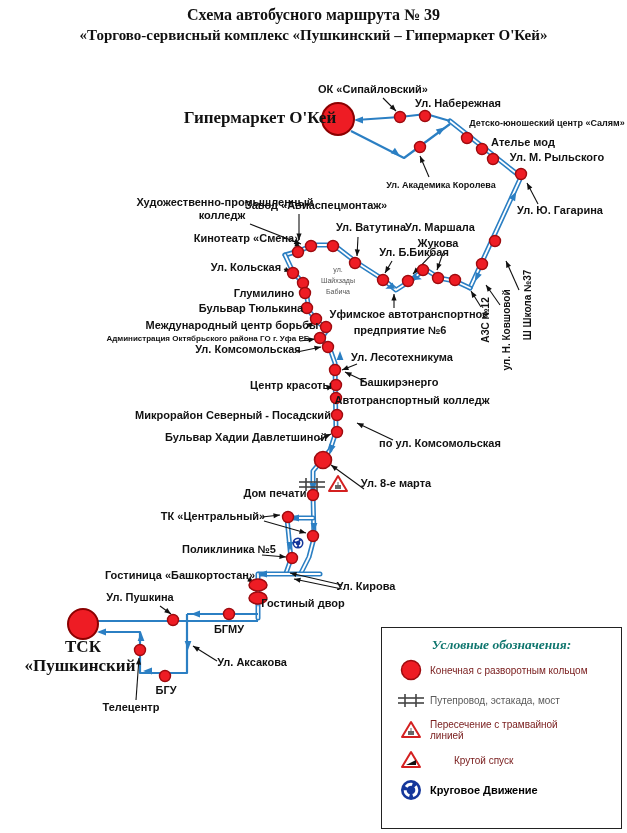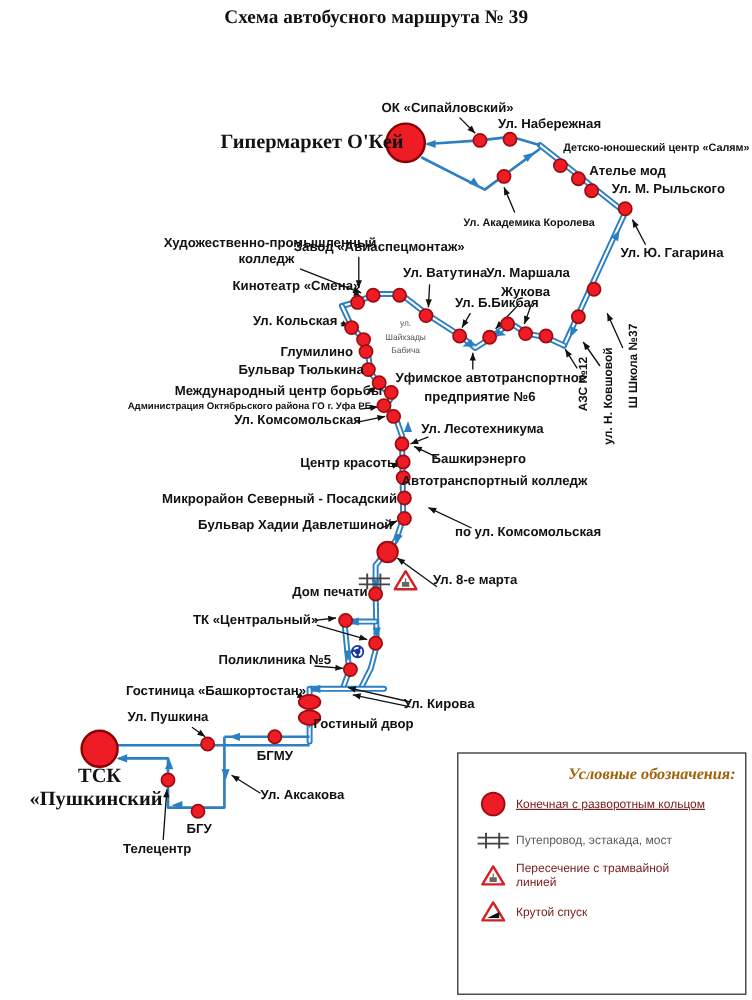--- a/index.html
+++ b/index.html
@@ -6,32 +6,33 @@
   .page{position:relative;width:627px;height:833px;background:#fff;overflow:hidden;
         font-family:"Liberation Sans",sans-serif;}
   .hdr{position:absolute;top:6px;left:0;width:627px;text-align:center;
        font-family:"Liberation Serif",serif;color:#111;}
   .hdr .l1{font-size:16px;font-weight:bold;}
   .hdr .l2{font-size:15px;font-weight:bold;margin-top:3px;}
   .hdr .l3{font-size:14px;margin-top:3px;}
   #map{position:absolute;left:0;top:0;}
   .legend{position:absolute;left:381px;top:627px;width:239px;height:200px;
           border:1.5px solid #222;background:#fff;}
-  .legend h3{margin:9px 8px 2px 8px;text-align:right;font-family:"Liberation Serif",serif;
-             font-style:italic;font-weight:bold;font-size:13.5px;color:#a16207;}
+  .legend h3{margin:9px 8px 2px 8px;text-align:center;font-family:"Liberation Serif",serif;
+             font-style:italic;font-weight:bold;font-size:13.5px;color:#0f766e;}
   .lrow{display:flex;align-items:center;margin:4px 6px 0 14px;}
   .lrow svg{flex:0 0 34px;}
   .lrow .ltxt{font-size:10px;line-height:11px;max-width:160px;}
 </style>
 </head>
 <body>
 
 <div class="page">
   <div class="hdr">
     <div class="l1">Схема автобусного маршрута № 39</div>
+    <div class="l2">«Торгово-сервисный комплекс «Пушкинский – Гипермаркет О'Кей»</div>
   </div>
 
   <svg id="map" width="627" height="833" viewBox="0 0 627 833">
       <polyline points="450,121 512,170 521,177 470,288" fill="none" stroke="#2b7fc3" stroke-width="5" stroke-linejoin="round" stroke-linecap="round"></polyline>
       <polyline points="450,121 512,170 521,177 470,288" fill="none" stroke="#fff" stroke-width="1.8" stroke-linejoin="round" stroke-linecap="round"></polyline>
       <polyline points="470,288 455,281 439,278 425,269 410,281 396,290 384,280 356,262 334,245 313,245 299,251 285,255" fill="none" stroke="#2b7fc3" stroke-width="5" stroke-linejoin="round" stroke-linecap="round"></polyline>
       <polyline points="470,288 455,281 439,278 425,269 410,281 396,290 384,280 356,262 334,245 313,245 299,251 285,255" fill="none" stroke="#fff" stroke-width="1.8" stroke-linejoin="round" stroke-linecap="round"></polyline>
       <polyline points="285,255 293,272 304,284 307,297 309,311 318,322 327,330 321,339 330,349 335,363 336,432 330,450 323,459 313,471 313,495" fill="none" stroke="#2b7fc3" stroke-width="5" stroke-linejoin="round" stroke-linecap="round"></polyline>
       <polyline points="285,255 293,272 304,284 307,297 309,311 318,322 327,330 321,339 330,349 335,363 336,432 330,450 323,459 313,471 313,495" fill="none" stroke="#fff" stroke-width="1.8" stroke-linejoin="round" stroke-linecap="round"></polyline>
       <polyline points="313,495 314,538 309,557 301,573" fill="none" stroke="#2b7fc3" stroke-width="5" stroke-linejoin="round" stroke-linecap="round"></polyline>
@@ -243,21 +244,21 @@
       <text x="80" y="671" text-anchor="middle" font-size="17" font-family="&quot;Liberation Serif&quot;,serif" font-weight="bold" fill="#121212">«Пушкинский</text>
     </svg>
 
   <div class="legend">
     <h3>Условные обозначения:</h3>
     <div id="legend-items">
         <div class="lrow">
           <svg width="34" height="26">
             <circle cx="15" cy="13" r="9.5" fill="#ee1c24" stroke="#9e0b0f" stroke-width="1.5"></circle>
           </svg>
-          <div class="ltxt" style="color: rgb(123, 32, 32); text-decoration: underline;">Конечная с разворотным кольцом</div>
+          <div class="ltxt" style="color: rgb(123, 32, 32);">Конечная с разворотным кольцом</div>
         </div>
         <div class="lrow">
           <svg width="34" height="26">
             <g stroke="#444" stroke-width="1.6" fill="none">
               <line x1="2" y1="11" x2="28" y2="11"></line>
               <line x1="2" y1="16" x2="28" y2="16"></line>
               <line x1="9" y1="7" x2="9" y2="20"></line>
               <line x1="20" y1="7" x2="20" y2="20"></line>
             </g>
           </svg>
@@ -269,17 +270,25 @@
             <rect x="12" y="14" width="6" height="4" fill="#666"></rect>
             <line x1="15" y1="11" x2="15" y2="14" stroke="#666" stroke-width="1"></line>
           </svg>
           <div class="ltxt" style="color: rgb(123, 32, 32);">Пересечение с трамвайной линией</div>
         </div>
         <div class="lrow">
           <svg width="34" height="26">
             <polygon points="6,20 24,20 15,5" fill="#fff" stroke="#d42020" stroke-width="2" stroke-linejoin="round"></polygon>
             <polygon points="10,18 20,18 20,13" fill="#111"></polygon>
           </svg>
-          <div class="ltxt" style="color: rgb(123, 32, 32);">Крутой спуск</div>
+          <div class="ltxt" style="color: rgb(123, 32, 32); margin-left: 24px;">Крутой спуск</div>
+        </div>
+        <div class="lrow">
+          <svg width="34" height="26">
+            <circle cx="15" cy="13" r="10" fill="#15379b"></circle>
+            <circle cx="15" cy="13" r="5.8" fill="none" stroke="#fff" stroke-width="3" stroke-dasharray="7 3.5"></circle>
+            <circle cx="15" cy="13" r="2.6" fill="#15379b"></circle>
+          </svg>
+          <div class="ltxt" style="color: rgb(0, 0, 0); font-weight: bold; font-size: 11px;">Круговое Движение</div>
         </div>
       </div>
   </div>
 </div>
 
 </body></html>

